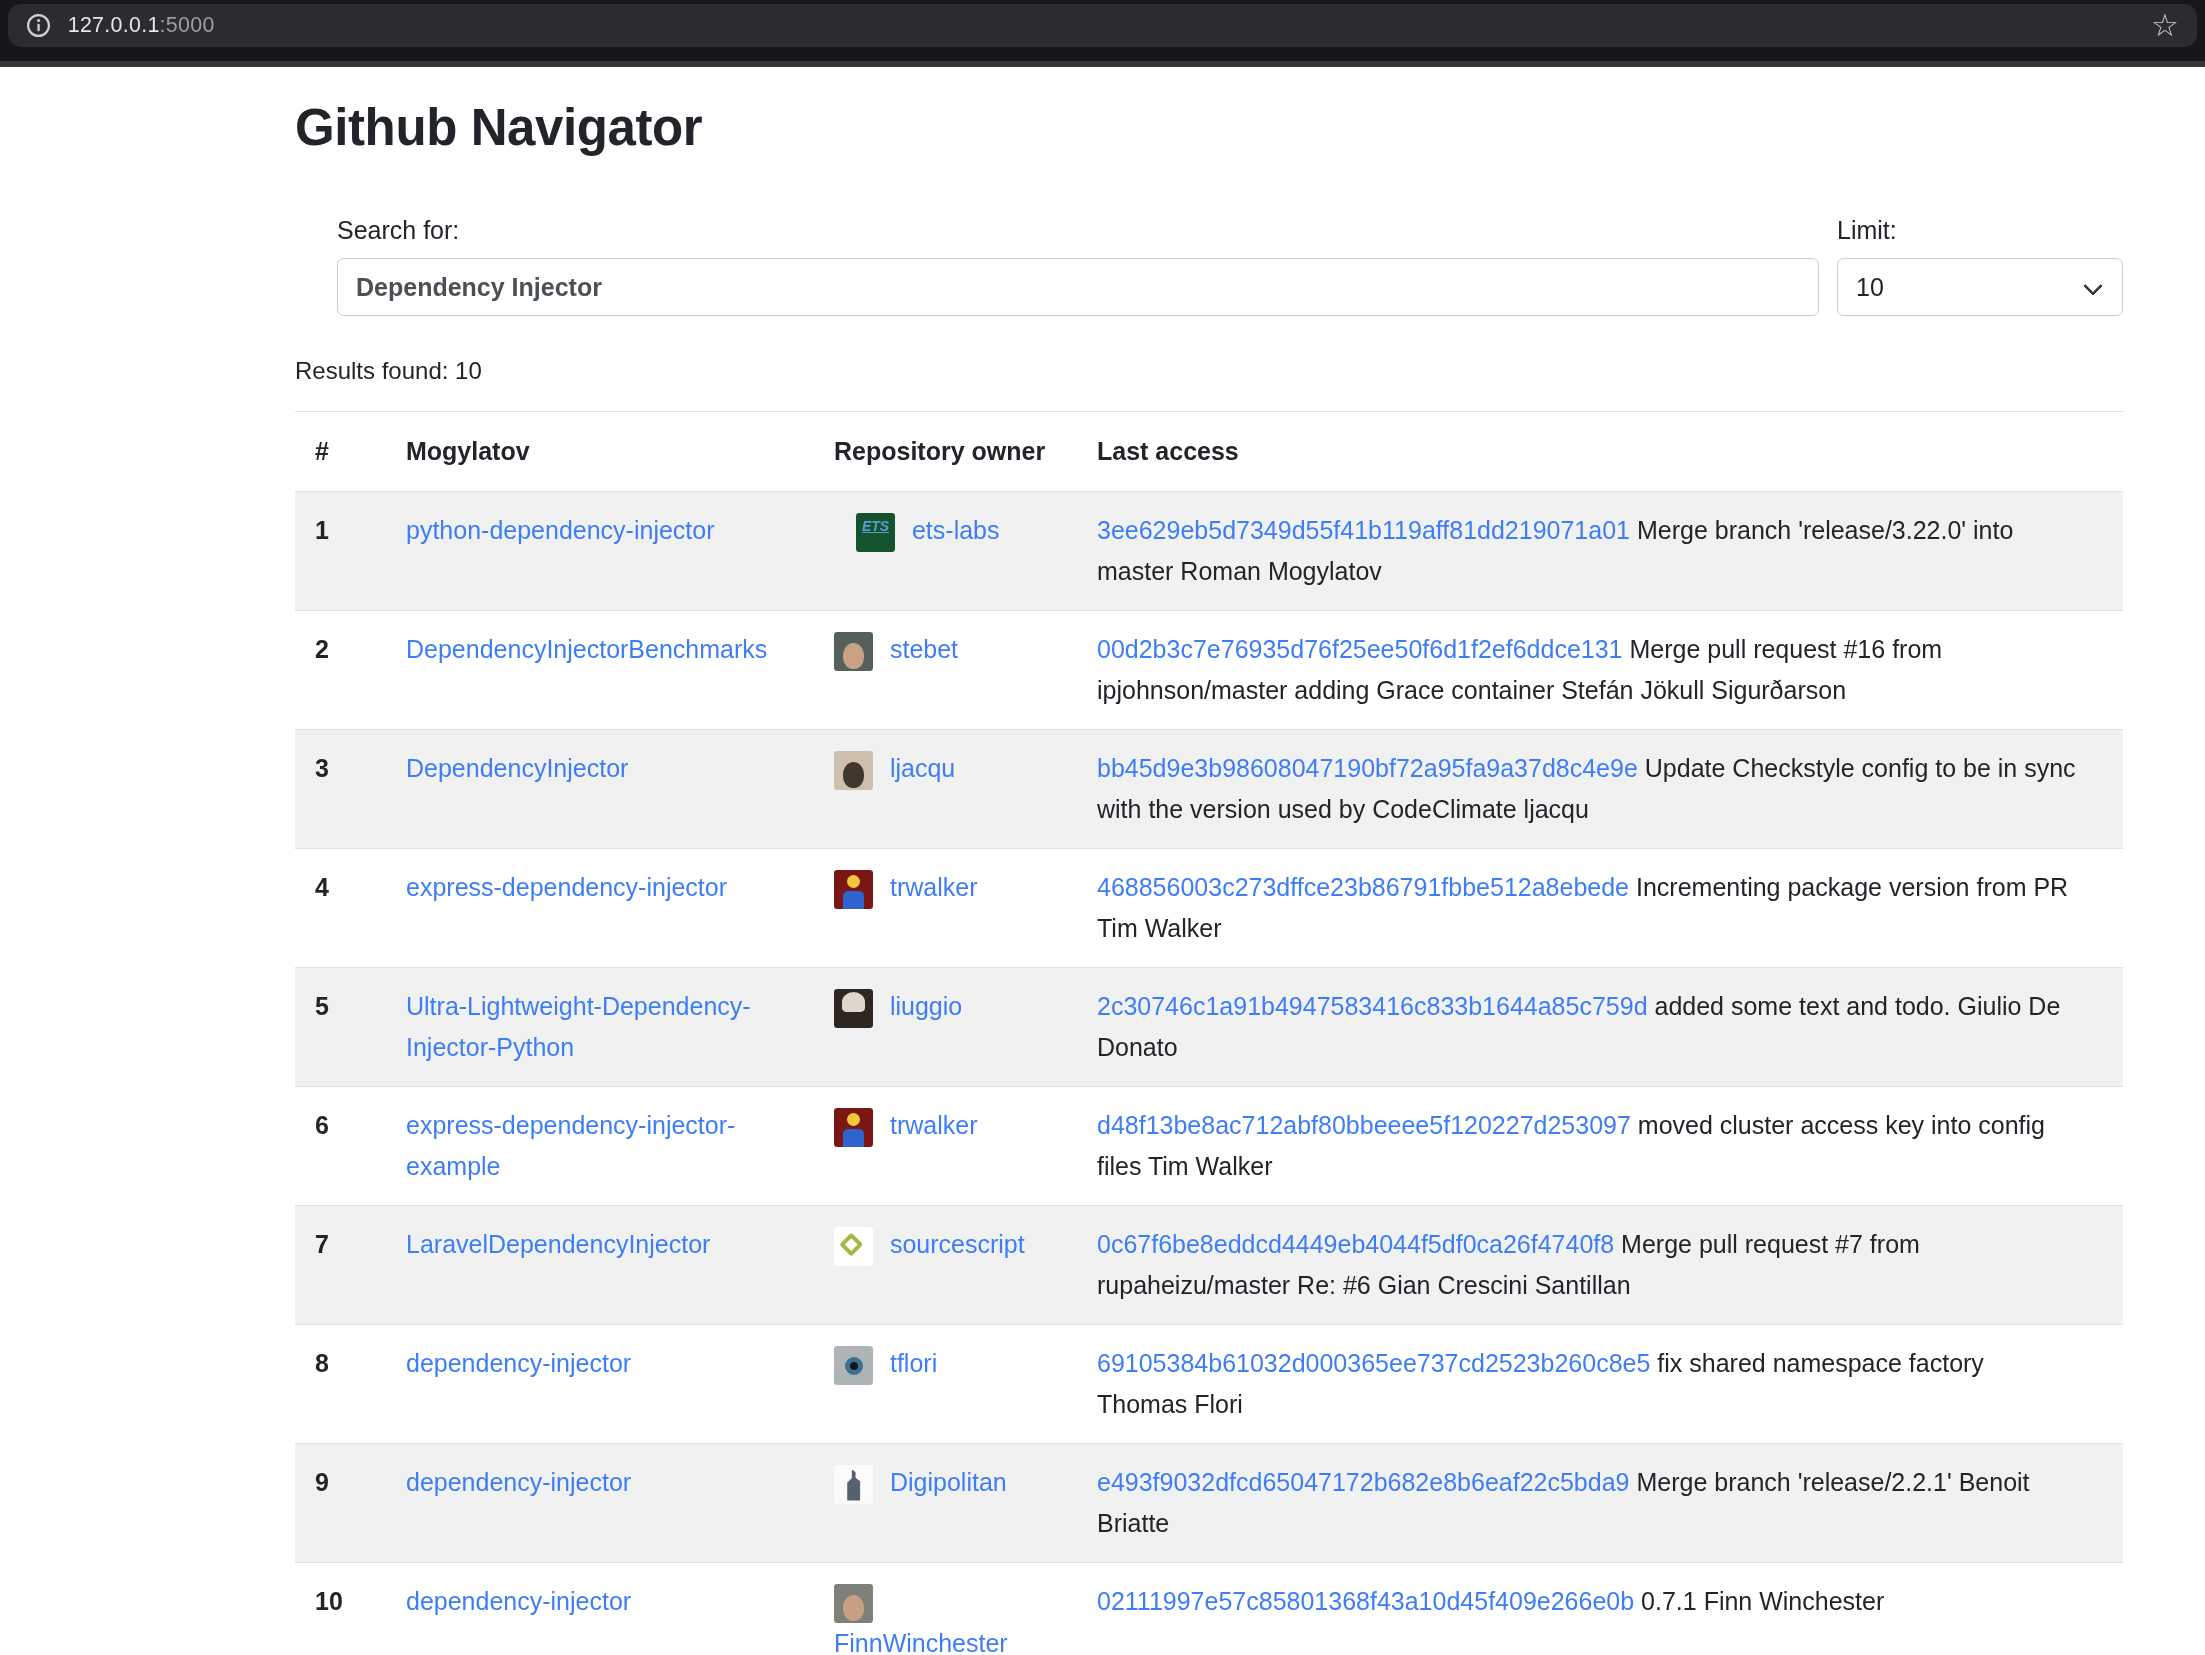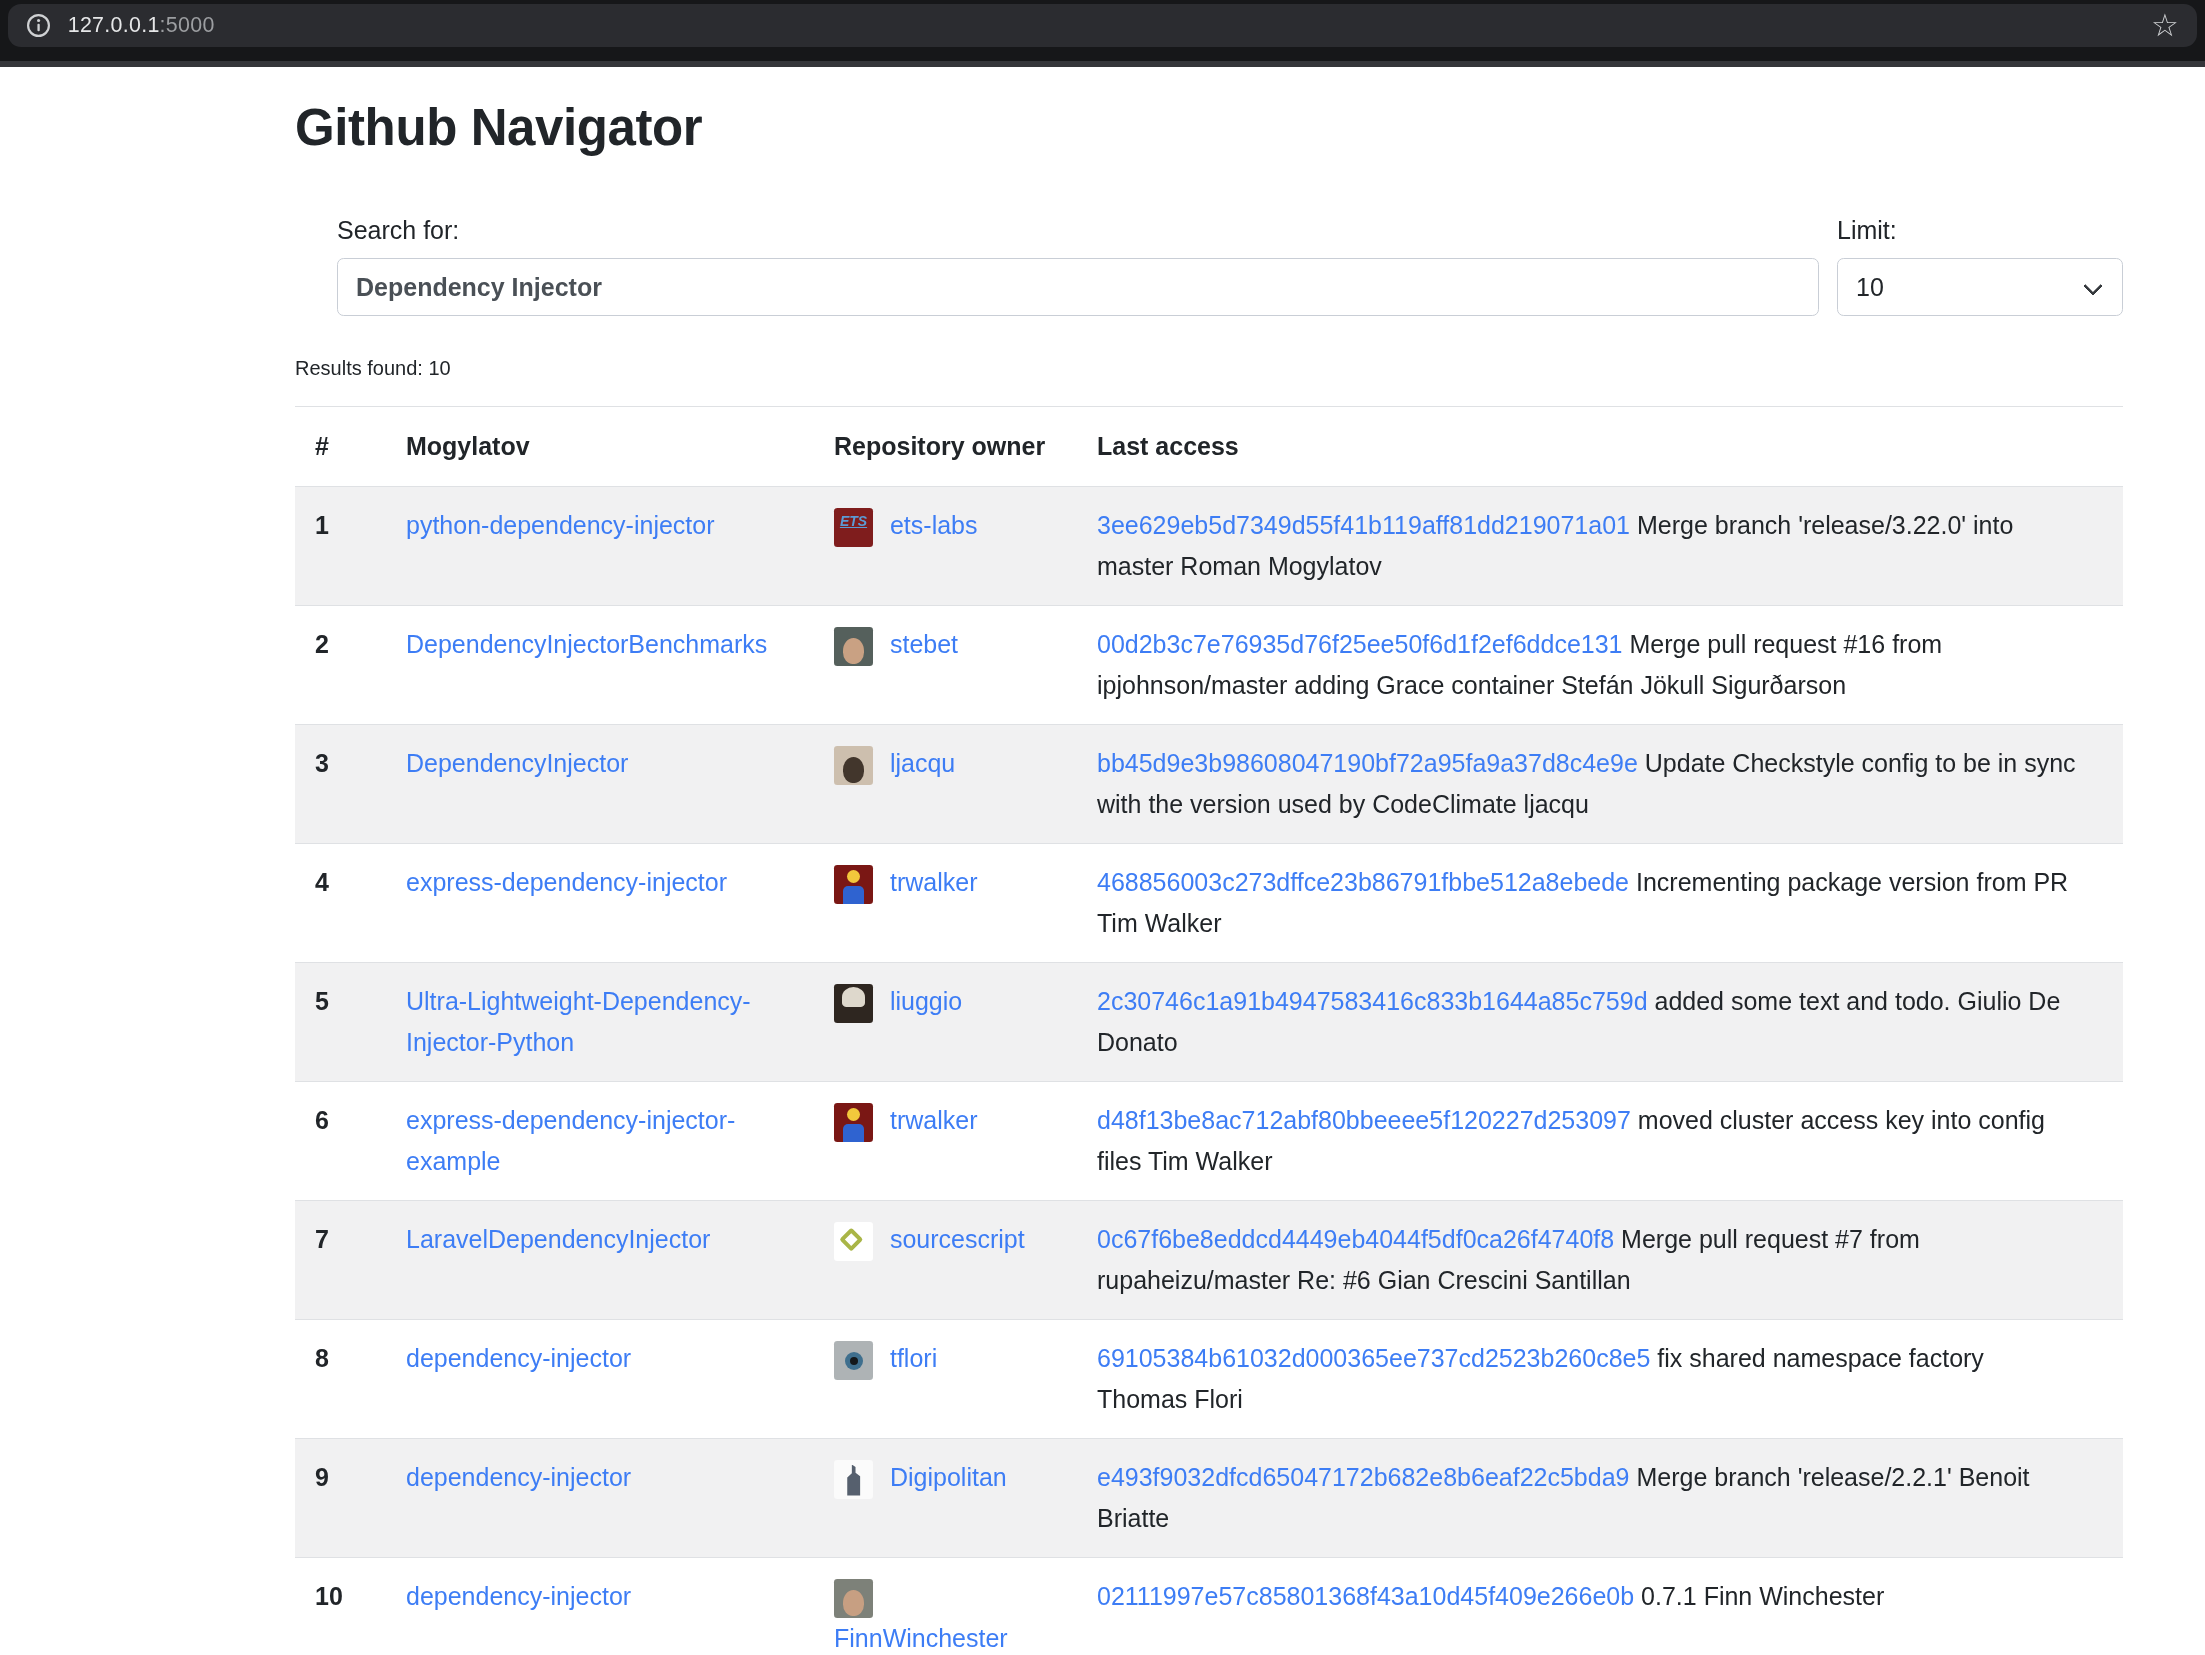--- a/index.html
+++ b/index.html
@@ -30,21 +30,21 @@
   .field label{font-size:25px;margin-bottom:13px;}
   input.search{height:58px;border:0.8px solid var(--input_border);border-radius:6.6px;
     font-size:25px;color:var(--muted);padding:0 18px;width:100%;outline:none;
     font-family:inherit;background:#fff;font-weight:bold;}
   .select-wrap{position:relative;width:286px;}
   select.limit{appearance:none;-webkit-appearance:none;width:100%;height:58px;
     border:0.8px solid var(--input_border);border-radius:6.6px;font-size:25px;color:var(--text);
     padding:0 18px;background:#fff;font-family:inherit;outline:none;}
   .chevron{position:absolute;right:23px;top:21.4px;width:14px;height:14px;pointer-events:none;
     border-right:3.3px solid #35393d;border-bottom:3.3px solid #35393d;transform:rotate(45deg);border-radius:1.6px;}
-  .results{margin-top:41px;font-size:20px;}
+  .results{margin-top:41px;font-size:24px;}
   
   table.repos{width:100%;border-collapse:collapse;margin-top:26px;font-size:25px;}
   table.repos th,table.repos td{text-align:left;vertical-align:top;border-top:0.8px solid var(--border);}
   thead th{padding:25px 20px;font-weight:700;}
   tbody th,tbody td{padding:18px 20px;line-height:41px;font-weight:400;}
   tbody th{font-weight:700;}
   tbody tr:nth-child(odd){background:var(--stripe);}
   col.c-num{width:91px;} col.c-repo{width:428px;} col.c-owner{width:263px;}
   td.commit{padding-right:46px;}
   a{color:var(--link);text-decoration:none;}
@@ -112,21 +112,21 @@
         <th>#</th>
         <th>Mogylatov</th>
         <th>Repository owner</th>
         <th>Last access</th>
       </tr>
     </thead>
     <tbody>
       <tr>
         <th>1</th>
         <td><a href="#">python-dependency-injector</a></td>
-        <td><span class="avatar kind-ets" style="background: #7f1d1d;"><span class="av-text" style="color: rgb(91, 155, 213);">ETS</span></span>
+        <td><span class="avatar kind-ets" style="background: #14532d; margin-left: 22px;"><span class="av-text" style="color: rgb(91, 155, 213);">ETS</span></span>
             <a href="#">ets-labs</a></td>
         <td class="commit"><a href="#" class="hash">3ee629eb5d7349d55f41b119aff81dd219071a01</a>
             <span>Merge branch 'release/3.22.0' into master Roman Mogylatov</span></td>
       </tr>
       <tr>
         <th>2</th>
         <td><a href="#">DependencyInjectorBenchmarks</a></td>
         <td><span class="avatar kind-portrait" style="background: rgb(85, 96, 92);"><i class="face" style="background: rgb(201, 161, 131);"></i></span>
             <a href="#">stebet</a></td>
         <td class="commit"><a href="#" class="hash">00d2b3c7e76935d76f25ee50f6d1f2ef6ddce131</a>

